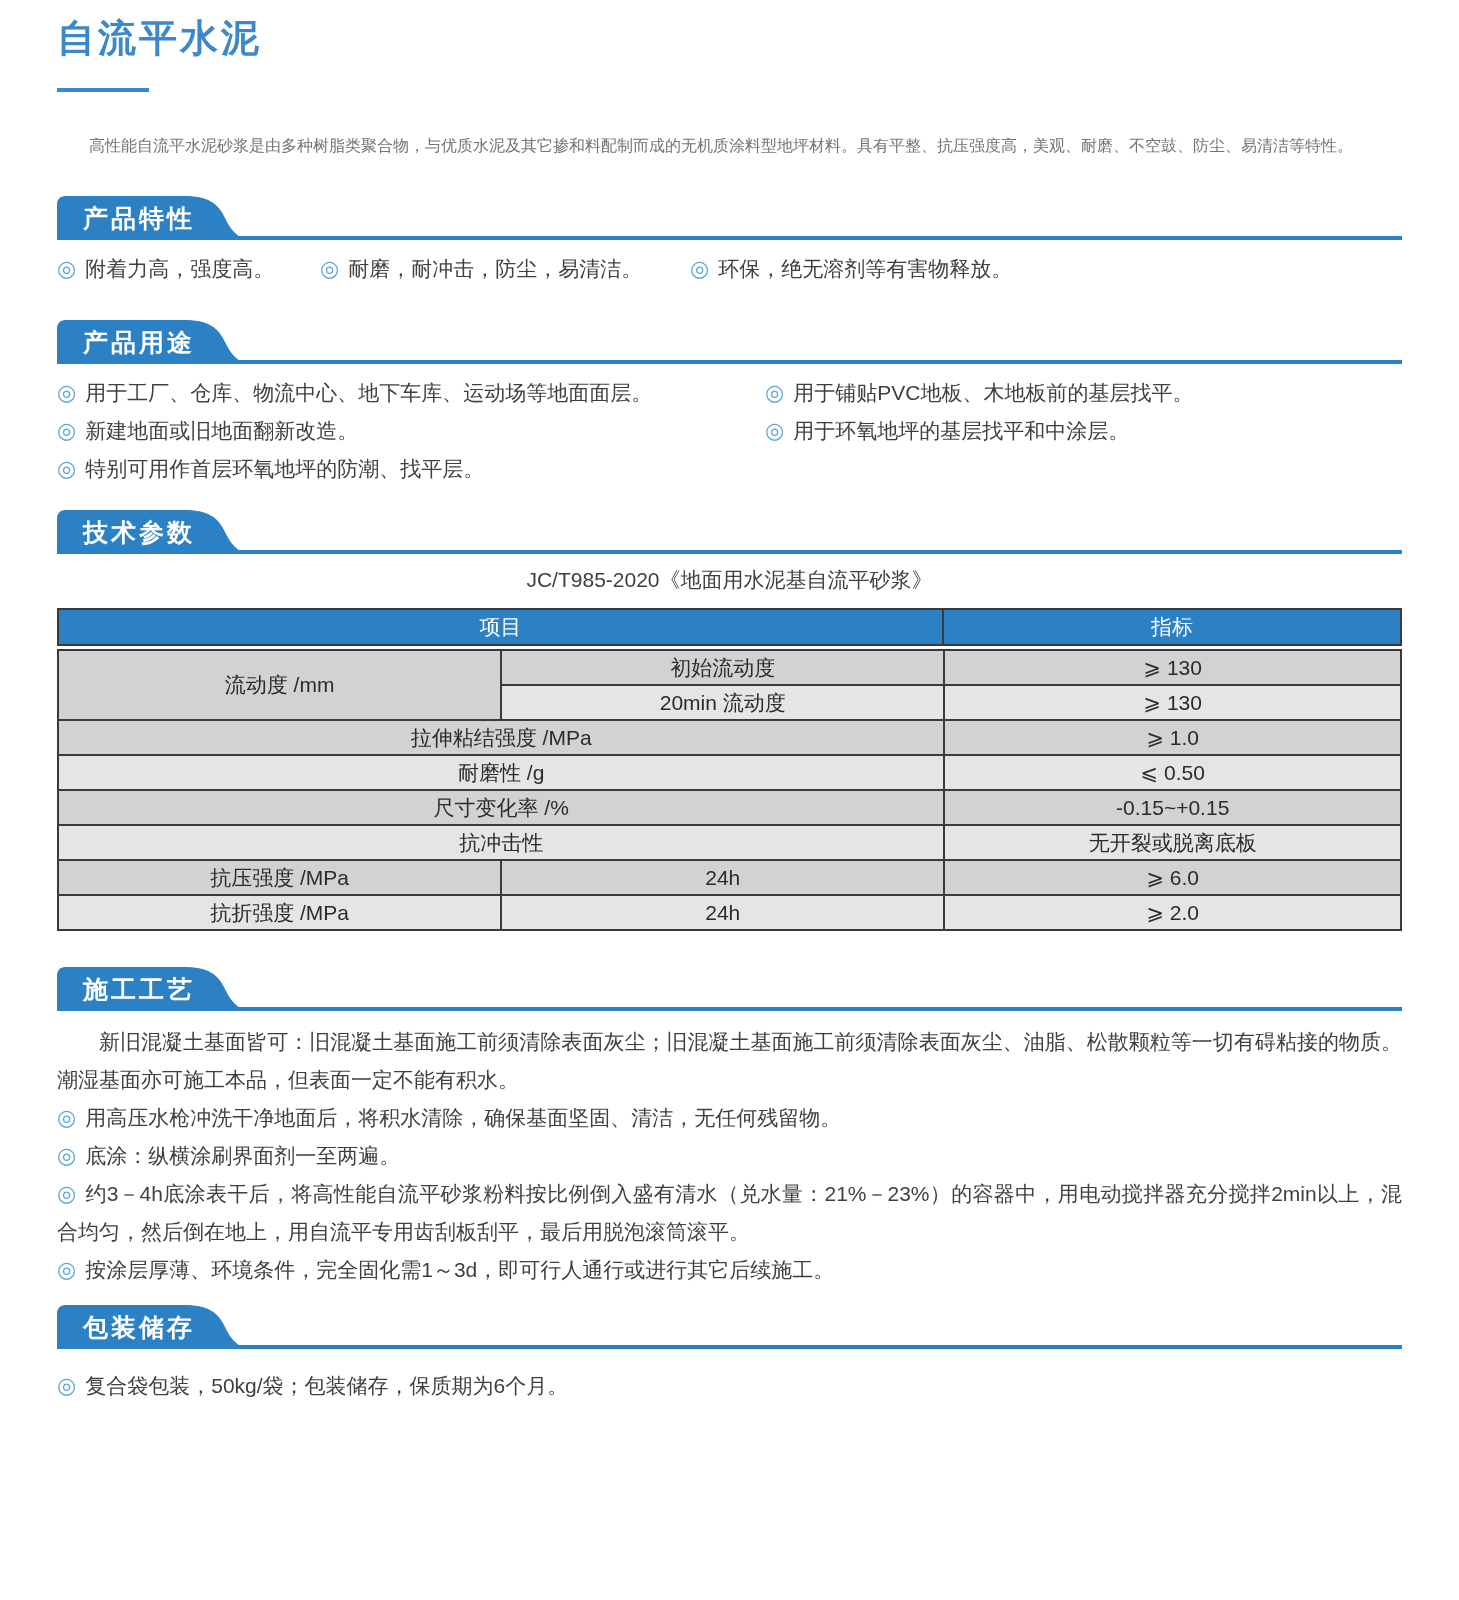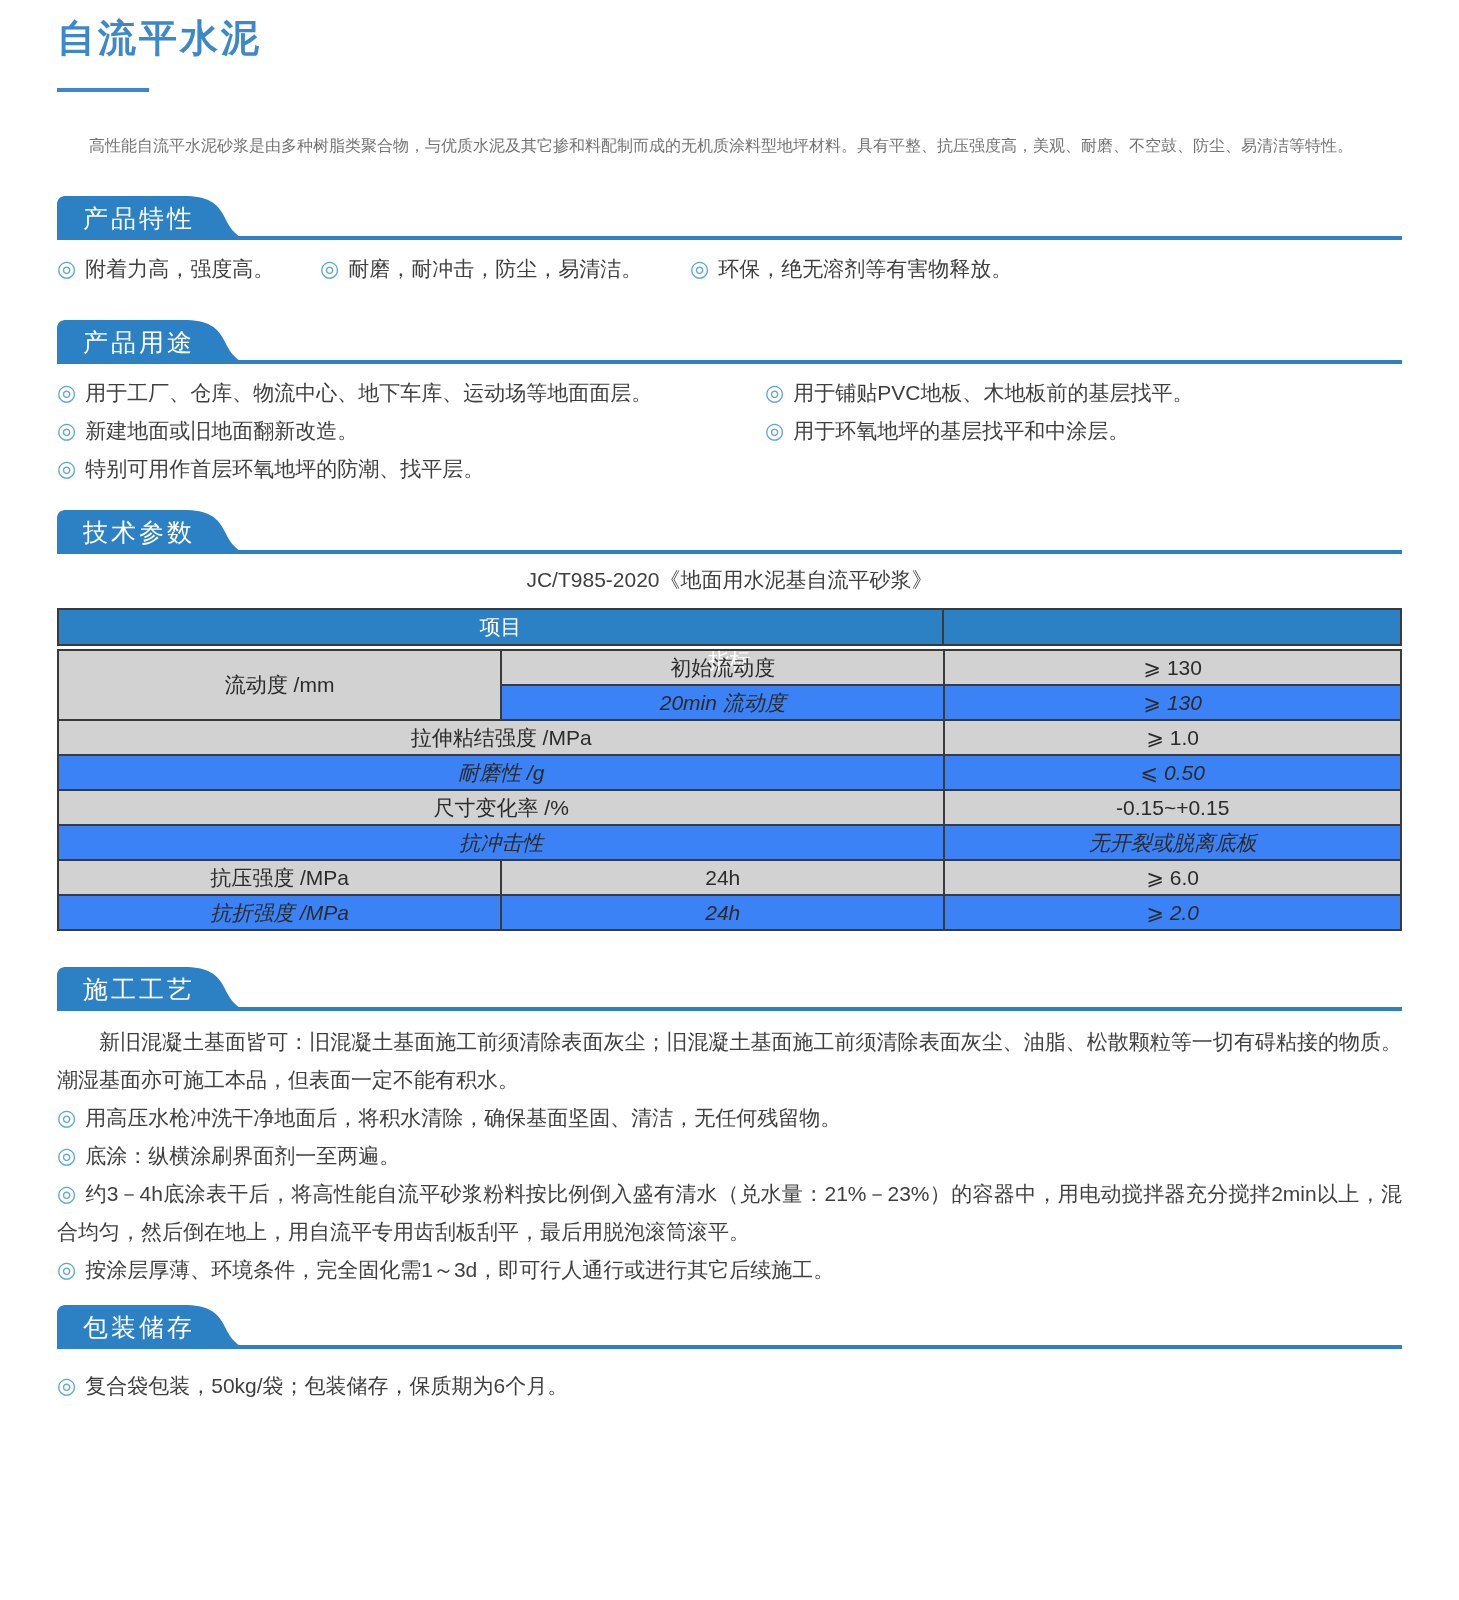--- a/index.html
+++ b/index.html
@@ -51,21 +51,21 @@
   .tab { position: absolute; left: 0; bottom: 0; width: 190px; height: 44px; }
   .tab svg { display: block; width: 190px; height: 44px; }
   .tab-label {
     position: absolute;
     top: 0; left: 0;
     width: 164px; height: 44px;
     line-height: 44px;
     text-align: center;
     color: #ffffff;
     font-size: 25px;
-    font-weight: normal;
+    font-weight: bold;
     letter-spacing: 3px;
   }
 
   
   .bullet {
     margin: 0;
     font-size: 21px;
     line-height: 38px;
     color: #3f3f3f;
     text-align: justify;
@@ -95,21 +95,20 @@
     color: #3f3f3f;
   }
   .spec-header-row {
     display: flex;
     margin-top: 14px;
     background: #2c80c4;
     border: 2px solid #3a3a3a;
     color: #ffffff;
     font-size: 21px;
     height: 38px;
-    flex-direction: column;
   }
   .spec-header-row .hcell {
     line-height: 34px;
     text-align: center;
   }
   .hcell-item { width: 66%; border-right: 2px solid #3a3a3a; }
   .hcell-index { flex: 1; }
   .spec-table {
     width: 100%;
     border-collapse: collapse;
@@ -118,21 +117,21 @@
     color: #2b2b2b;
     table-layout: fixed;
   }
   .spec-table td {
     border: 2px solid #3a3a3a;
     text-align: center;
     height: 35px;
     padding: 0 4px;
   }
   .spec-table td.gray { background: #d2d2d2; }
-  .spec-table td.white { background: #3b82f6; font-style: italic; }
+  .spec-table td.white { background: #e5e5e5; }
 
   
   .process-head { margin-top: 36px; }
   .process-intro {
     margin: 12px 0 0 0;
     font-size: 21px;
     line-height: 38px;
     text-align: justify;
     text-indent: 2em;
     color: #3f3f3f;

